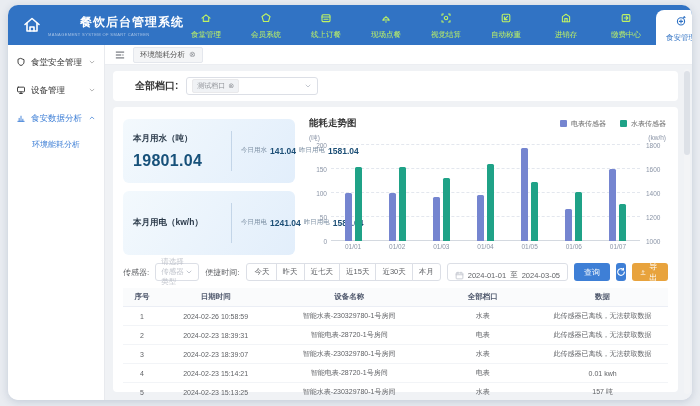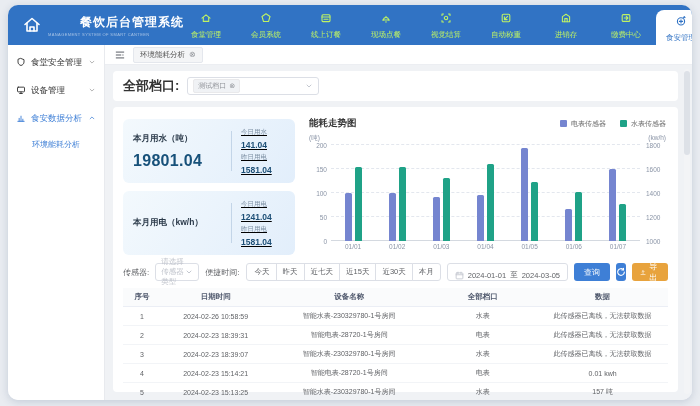--- a/index.html
+++ b/index.html
@@ -37,39 +37,39 @@
             border-bottom:1px solid #eceef2; flex:none; }
   .collapse-btn { color:#5a5e66; cursor:pointer; display:flex; }
   .collapse-btn svg { width:10px; height:10px; }
   .tab-chip { display:flex; align-items:center; gap:4px; background:#f4f5f7; border:1px solid #e4e7ed;
               padding:2px 6px; font-size:7.5px; color:#555; border-radius:2px; cursor:pointer; }
   .chip-close { color:#909399; font-size:8px; line-height:1; cursor:pointer; }
 
   .scroll { flex:1; padding:6px 14px 8px 8px; display:flex; flex-direction:column; gap:6px; overflow:hidden; }
 
   .filter-card { background:#fff; border-radius:4px; padding:6px 10px; display:flex; align-items:center; gap:8px; flex:none; }
-  .filter-label { font-size:13px; color:#333; font-weight:bold; }
+  .filter-label { font-size:10px; color:#333; font-weight:bold;margin-left:12px; }
   .select { width:132px; height:18px; border:1px solid #dcdfe6; border-radius:3px; display:flex; align-items:center;
             padding:0 5px; gap:4px; background:#fff; cursor:pointer; }
   .tag { background:#f0f2f5; border:1px solid #e9e9eb; border-radius:2px; font-size:7px; color:#909399;
          padding:1px 4px; display:flex; gap:3px; align-items:center; }
   .tag .x { color:#909399; cursor:pointer; }
   .select .chev { margin-left:auto; color:#c0c4cc; display:flex; }
   .select .chev svg { width:8px; height:8px; }
 
   .main-card { background:#fff; border-radius:4px; padding:8px 10px 6px; flex:1; display:flex; flex-direction:column; gap:5px; min-height:0; }
   .top-section { display:flex; gap:12px; flex:none; }
   .stats-col { width:172px; display:flex; flex-direction:column; gap:8px; flex:none; padding-top:4px; }
   .stat-card { background:linear-gradient(125deg,#f3f9fd 0%,#e2eefb 100%); border-radius:6px; padding:8px 10px;
                display:flex; align-items:center; gap:9px; height:64px; }
   .stat-main { flex:1; min-width:0; }
   .stat-title { font-size:8.5px; color:#2b3a4a; font-weight:bold; white-space:nowrap; }
   .stat-value { font-size:16px; font-weight:bold; color:#17517a; margin-top:7px; letter-spacing:.3px; }
   .stat-divider { width:1px; height:40px; background:#c3d5e8; flex:none; }
-  .stat-side { display:flex; flex-direction:column; gap:3px; width:44px; flex:none;text-decoration:underline; }
+  .stat-side { display:flex; flex-direction:row; gap:3px; width:44px; flex:none; }
   .ss-label { font-size:6.5px; color:#7c8fa3; white-space:nowrap; }
   .ss-value { font-size:8.5px; font-weight:bold; color:#1d4f76; }
 
   .chart-card { flex:1; display:flex; flex-direction:column; min-width:0; }
   .chart-head { display:flex; align-items:center; padding:2px 2px 0; }
   .chart-title { font-size:9.5px; font-weight:bold; color:#333; }
   .legend { margin-left:auto; display:flex; gap:14px; align-items:center; }
   .legend-item { display:flex; gap:4px; align-items:center; font-size:7px; color:#666; cursor:pointer; }
   .legend-swatch { width:7px; height:7px; border-radius:1px; }
   .units-row { display:flex; font-size:6.5px; color:#8a94a6; padding:4px 2px 2px; }

